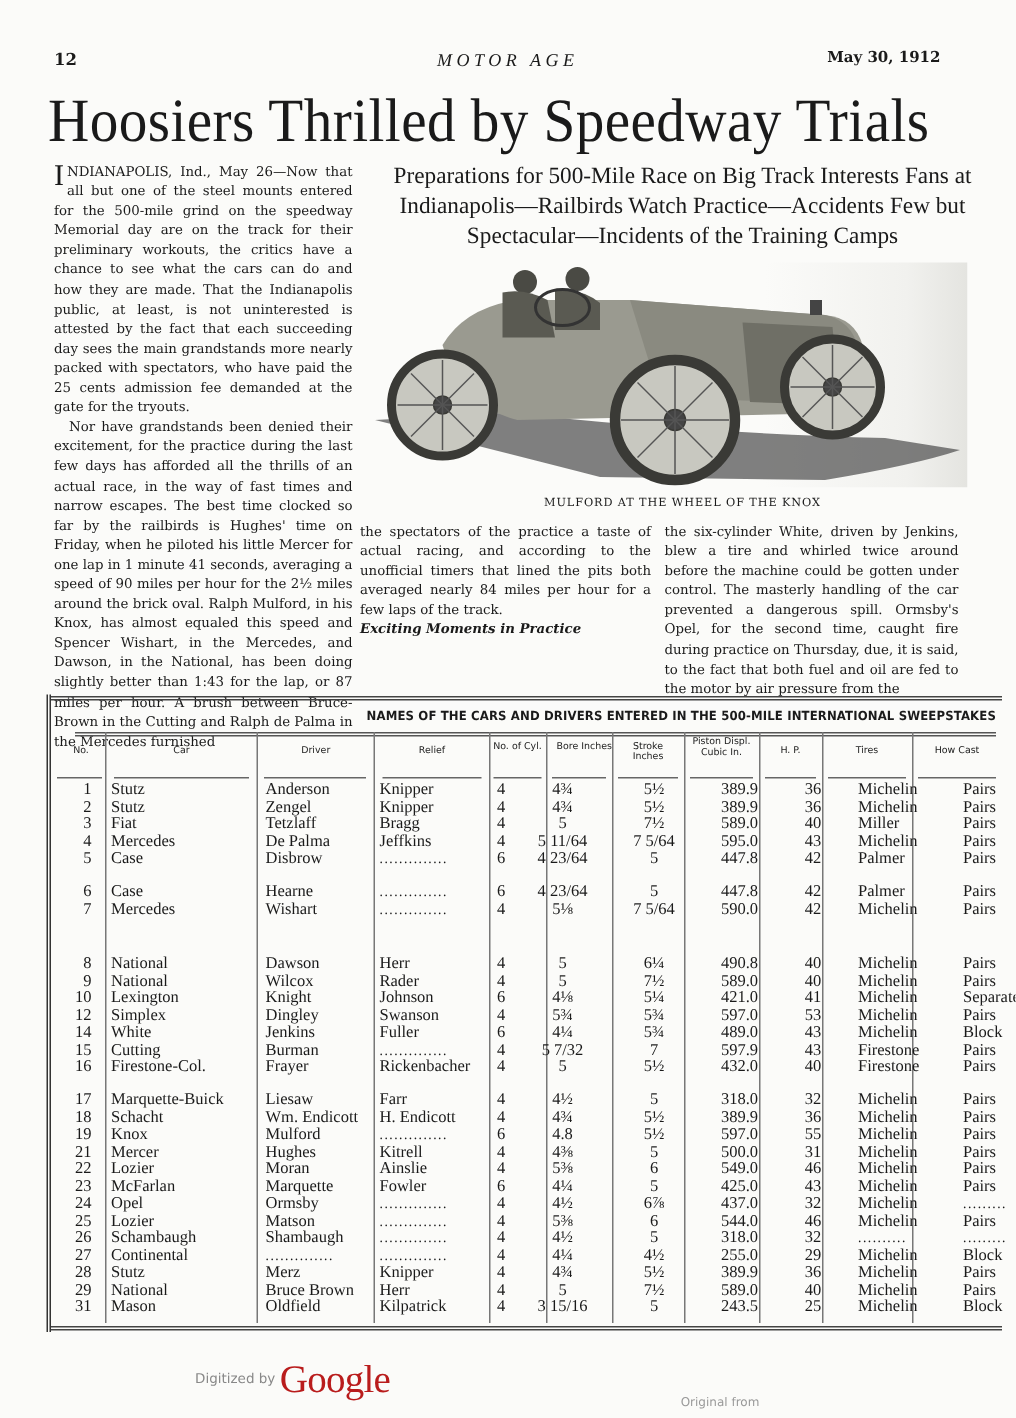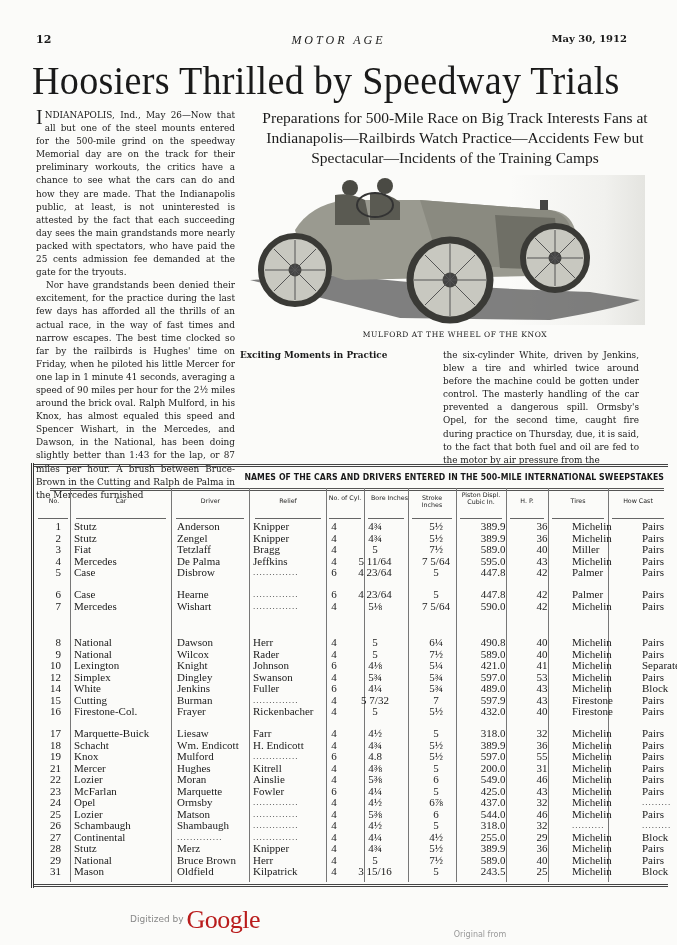--- a/index.html
+++ b/index.html
@@ -13,21 +13,21 @@
   .col { font-size: 8.9px; line-height: 13.1px; text-align: justify; font-family: "DejaVu Serif", serif; }
   .col p { margin: 0; text-indent: 10px; }
   .col p.first { text-indent: 0; }
   .dropcap { font-size: 20px; line-height: 14px; float: left; margin: 1px 2px 0 0; font-family: "Liberation Serif", serif; }
   .col1 { left: 36px; top: 109px; width: 199px; }
   .col2 { left: 240px; top: 349px; width: 194px; }
   .col3 { left: 443px; top: 349px; width: 196px; }
   .deck { left: 240px; top: 108px; width: 430px; text-align: center; font-family: "Liberation Serif", serif; font-size: 15.5px; line-height: 20px; }
   .photo { left: 250px; top: 170px; width: 395px; height: 155px; }
   .caption { left: 240px; top: 330px; width: 430px; text-align: center; font-size: 7.5px; letter-spacing: 0.6px; }
-  .subhead { font-weight: bold; text-indent: 0 !important; }
+  .subhead { font-weight: bold; text-indent: 0 !important; font-style: italic; }
 
   
   .tframe { left: 31px; top: 463px; width: 637px; height: 425px; border-left: 3px double #333; border-right: 0; }
   .ttop { left: 34px; top: 464px; width: 634px; border-top: 3px double #444; }
   .tbot { left: 34px; top: 884px; width: 634px; border-top: 3px double #444; }
   .ttitle { left: 34px; top: 472px; width: 630px; text-align: right; font-family: "DejaVu Sans", sans-serif; font-weight: bold; font-size: 8.4px; letter-spacing: 0.1px; transform: scaleX(0.93); transform-origin: right; }
   .thr { left: 50px; top: 488px; width: 614px; border-top: 3px double #555; }
   .th { position: absolute; top: 494px; font-family: "DejaVu Sans", sans-serif; font-size: 6.3px; line-height: 7px; text-align: center; color: #222; }
   .vline { position: absolute; top: 488px; width: 0; border-left: 1px solid #777; }
   .hdrsep { position: absolute; top: 518px; border-top: 1px solid #666; height: 0; }
@@ -114,20 +114,21 @@
       <line x1="305" y1="60" x2="305" y2="116"></line>
         <line x1="277" y1="88" x2="333" y2="88"></line>
         <line x1="285" y1="68" x2="325" y2="108"></line>
         <line x1="325" y1="68" x2="285" y2="108"></line>
     </g>
   </svg>
 </div>
 <div class="abs caption">MULFORD AT THE WHEEL OF THE KNOX</div>
 
 <div class="abs col col2">
+  <p class="first">the spectators of the practice a taste of actual racing, and according to the unofficial timers that lined the pits both averaged nearly 84 miles per hour for a few laps of the track.</p>
   <p class="subhead">Exciting Moments in Practice</p>
 </div>
 
 <div class="abs col col3">
   <p class="first">the six-cylinder White, driven by Jenkins, blew a tire and whirled twice around before the machine could be gotten under control. The masterly handling of the car prevented a dangerous spill. Ormsby's Opel, for the second time, caught fire during practice on Thursday, due, it is said, to the fact that both fuel and oil are fed to the motor by air pressure from the</p>
 </div>
 
 <div class="abs tframe"></div>
 <div class="abs ttop"></div>
 <div class="abs ttitle">NAMES OF THE CARS AND DRIVERS ENTERED IN THE 500-MILE INTERNATIONAL SWEEPSTAKES</div>
@@ -395,21 +396,21 @@
       <span class="c c-cast">Pairs</span>
     </div>
   <div class="trow" style="top:241.5px">
       <span class="c c-no">21</span>
       <span class="c c-car">Mercer</span>
       <span class="c c-driver">Hughes</span>
       <span class="c c-relief">Kitrell</span>
       <span class="c c-cyl">4</span>
       <span class="c c-bore">4⅜</span>
       <span class="c c-stroke">5</span>
-      <span class="c c-piston">200.0</span>
+      <span class="c c-piston">500.0</span>
       <span class="c c-hp">31</span>
       <span class="c c-tires">Michelin</span>
       <span class="c c-cast">Pairs</span>
     </div>
   <div class="trow" style="top:253px">
       <span class="c c-no">22</span>
       <span class="c c-car">Lozier</span>
       <span class="c c-driver">Moran</span>
       <span class="c c-relief">Ainslie</span>
       <span class="c c-cyl">4</span>

